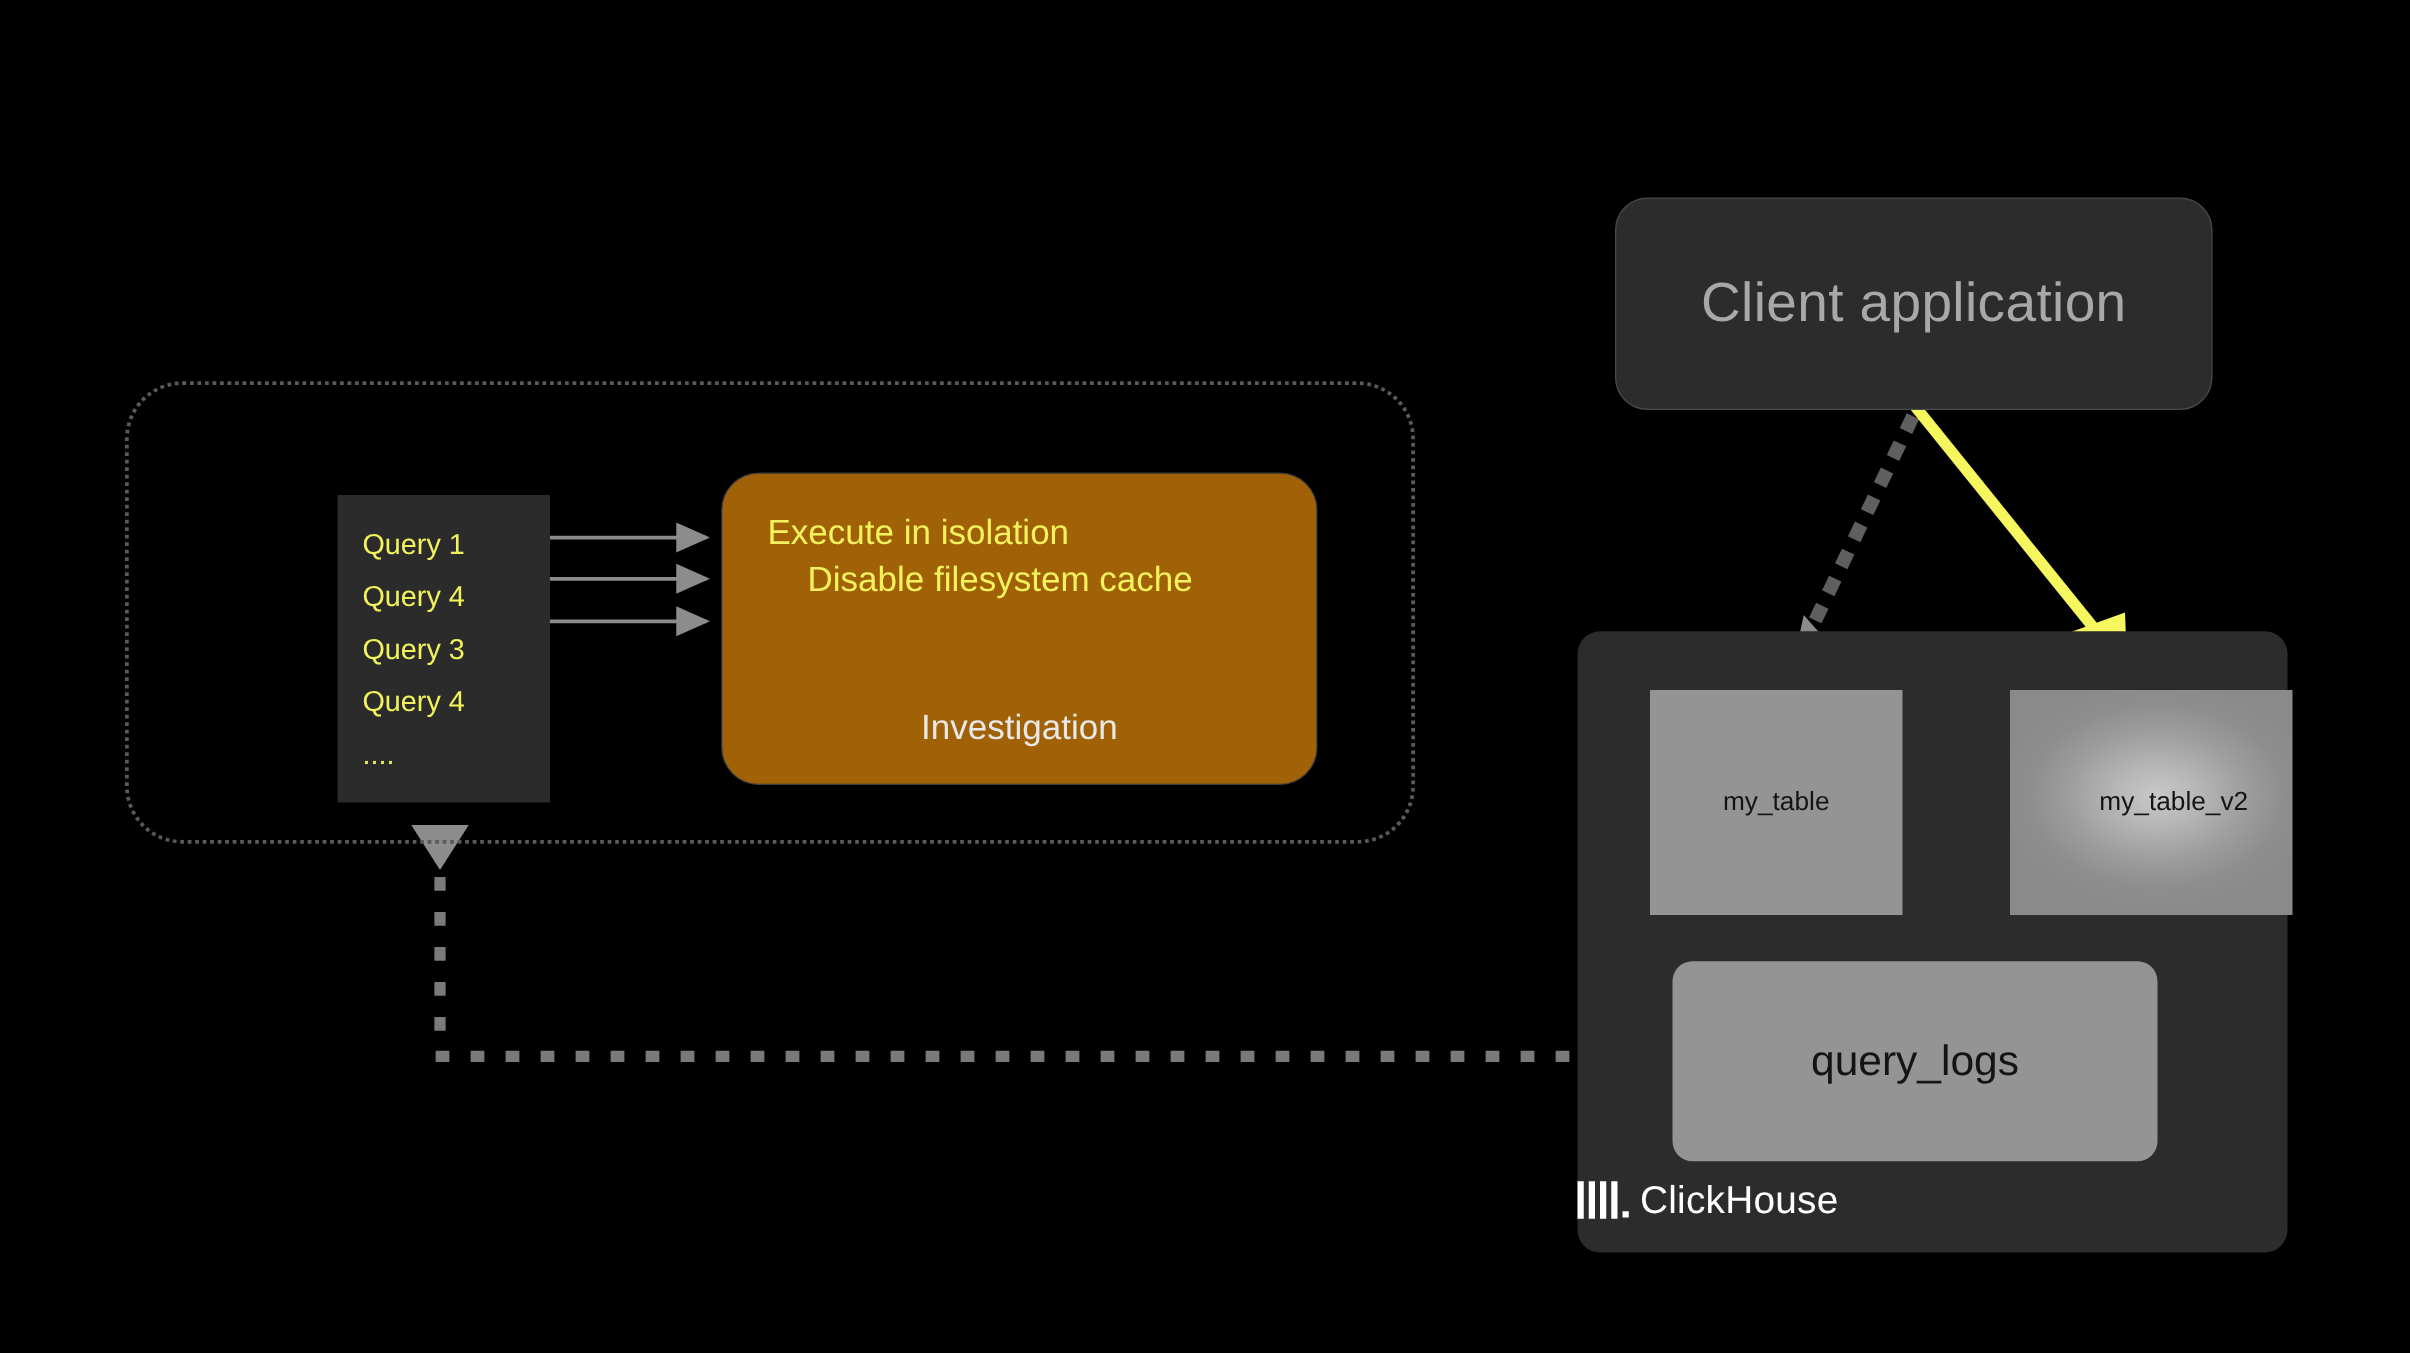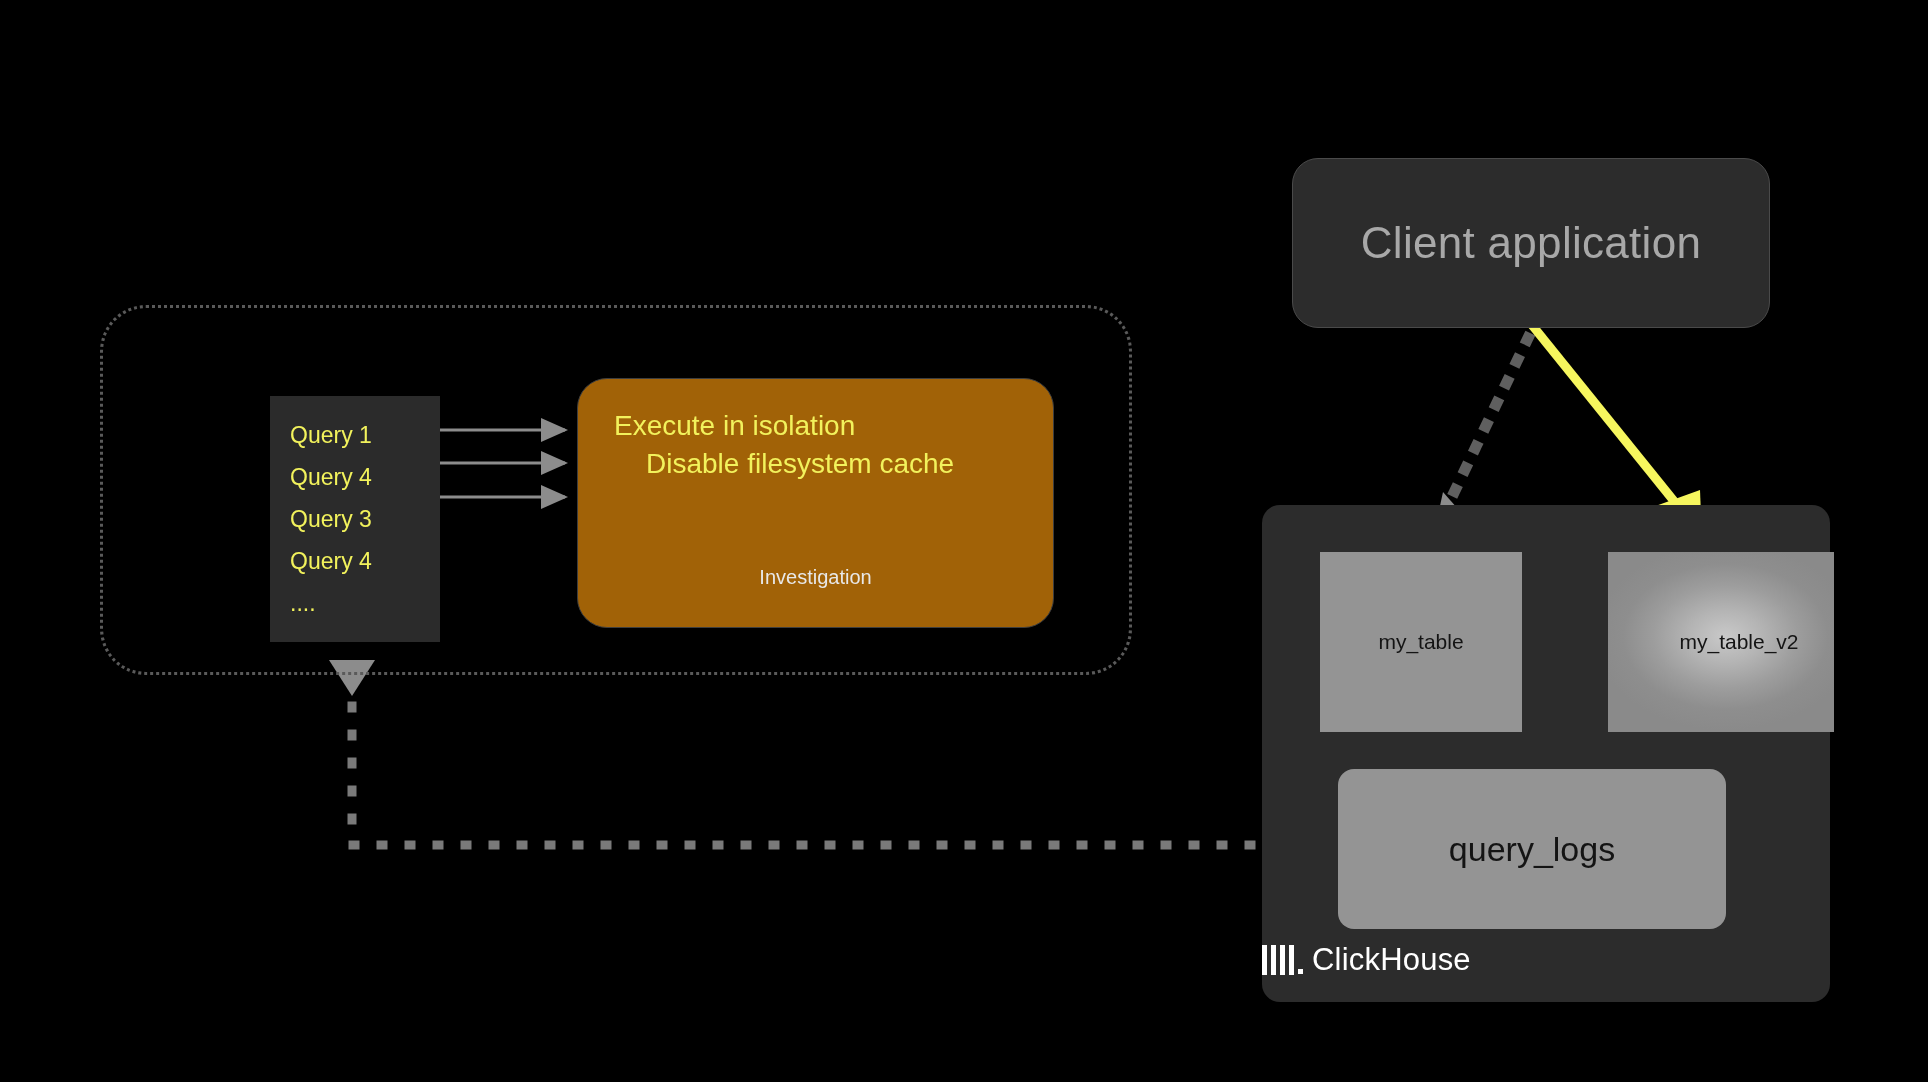--- a/index.html
+++ b/index.html
@@ -77,21 +77,21 @@
   #investigation-card .tip-0 { top: 31px; }
   #investigation-card .tip-1 { top: 69px; margin-left: 32px; }
   #investigation-card .tip-2 { top: 122px; }
   #investigation-card .card-title {
     position: absolute;
     left: 0;
     right: 0;
     top: 187px;
     text-align: center;
     color: #e8e8e8;
-    font-size: 20px;
+    font-size: 28px;
   }
 
   
   #client-application {
     position: absolute;
     left: 1292px;
     top: 158px;
     width: 478px;
     height: 170px;
     background: #2c2c2c;

